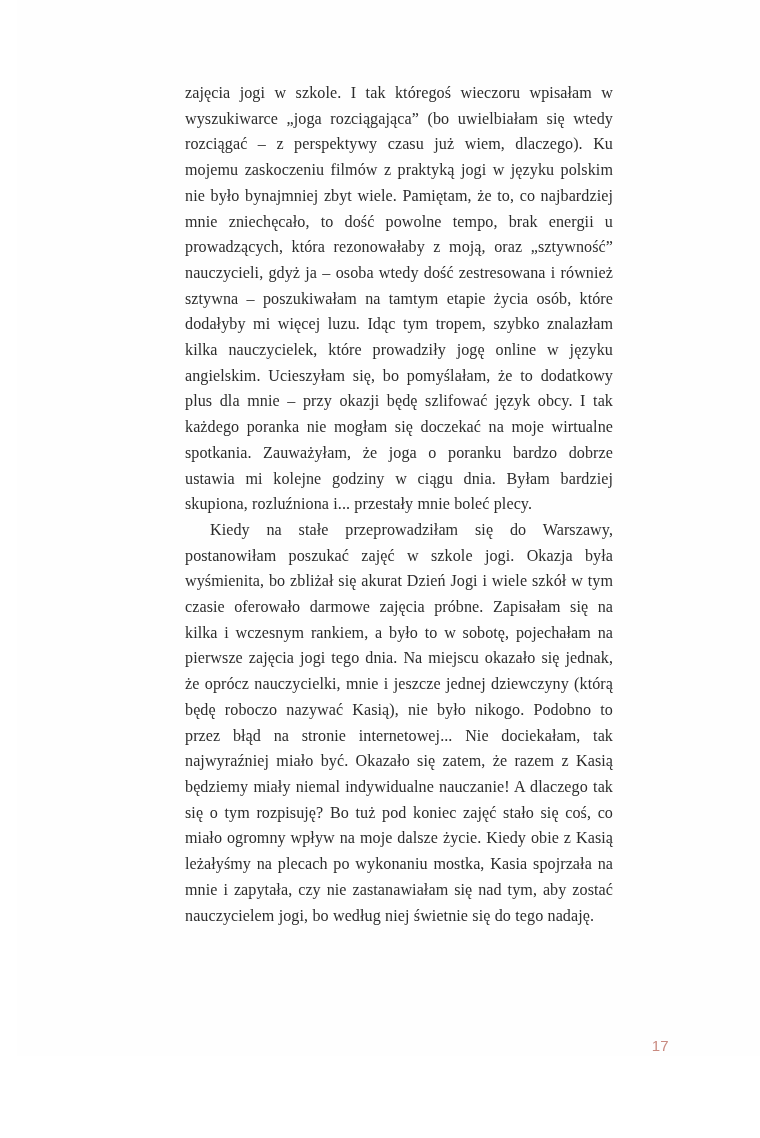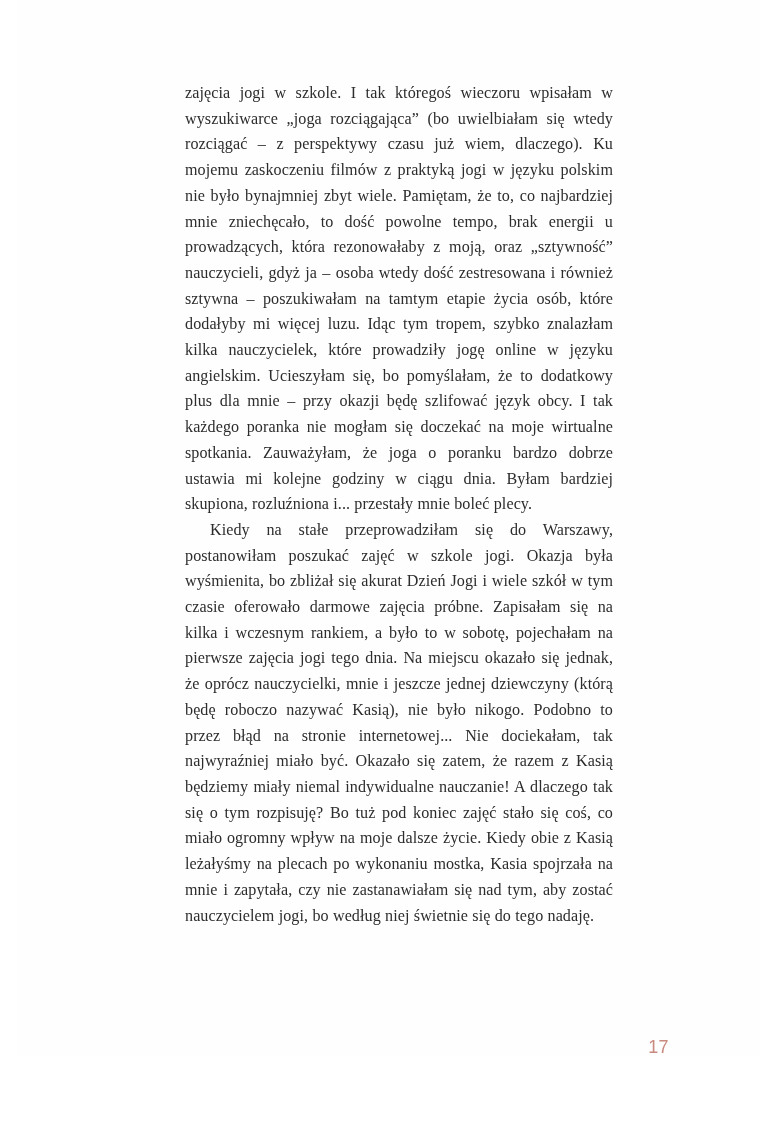--- a/index.html
+++ b/index.html
@@ -37,21 +37,21 @@
   .para + .para {
     text-indent: 1.55em;
   }
   .page-number {
     position: absolute;
     left: 0;
     top: 1037px;
     width: 652px;
     text-align: right;
     font-family: "Liberation Sans", "DejaVu Sans", sans-serif;
-    font-size: 18px;
+    font-size: 15px;
     font-weight: 400;
     letter-spacing: 0.02em;
     color: #c98a80;
   }
 </style>
 </head>
 <body>
 
 <div class="page">
 

